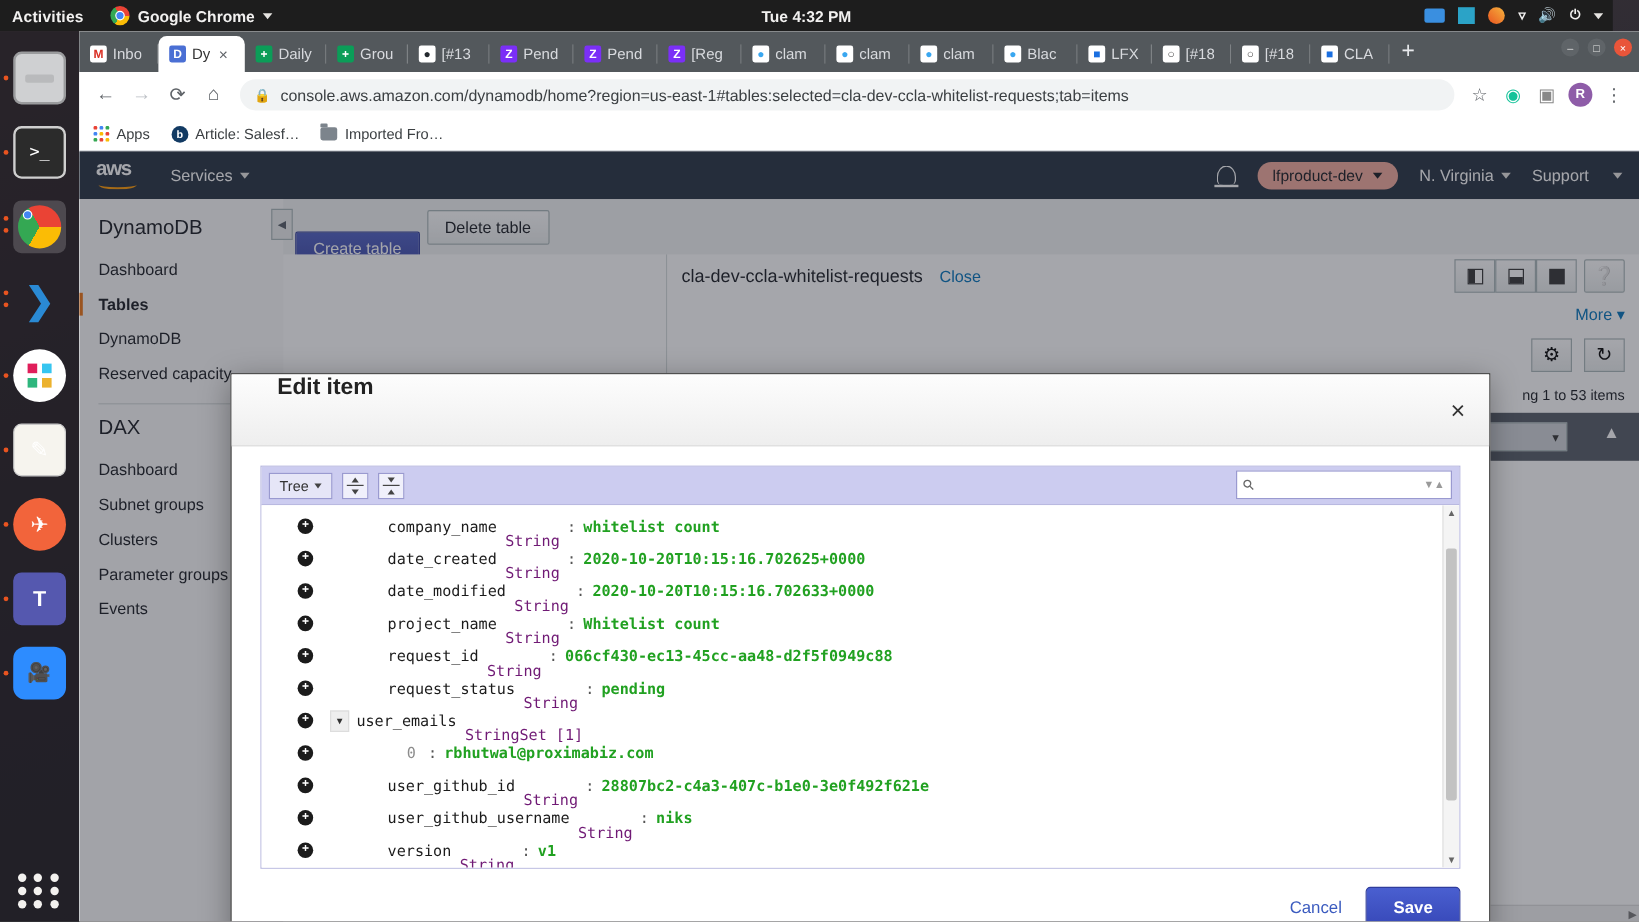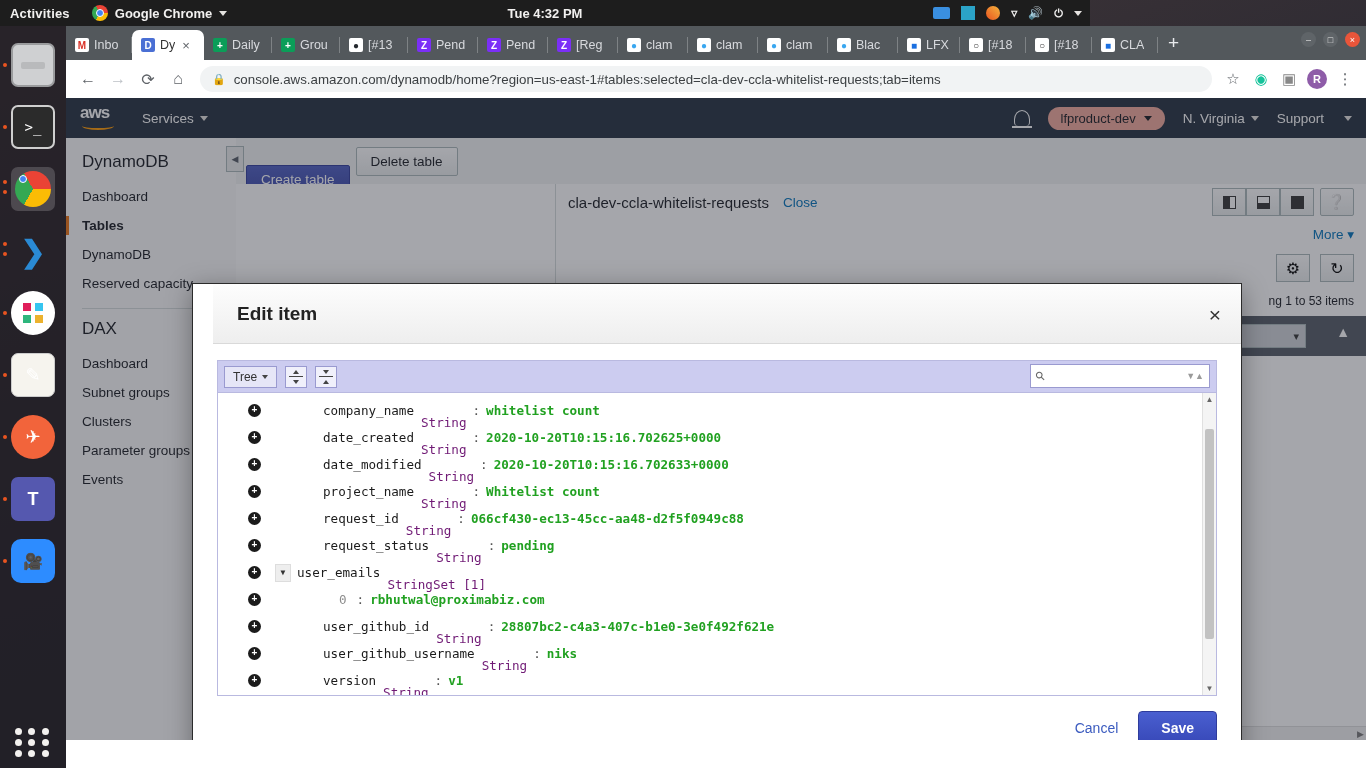--- a/index.html
+++ b/index.html
@@ -10,21 +10,21 @@
     background: #2b2b2b;
   }
 
   
   #desktop {
     position: relative;
     width: 1366px; height: 768px;
     background: linear-gradient(160deg,#4a3b3b 0%, #2e2b33 45%, #1e2128 100%);
   }
   #topbar {
-    position: absolute; top: 0; left: 0; width: 1090px; height: 26px;
+    position: absolute; top: 0; left: 0; width: 1344px; height: 26px;
     background: #1d1d1d;
     display: flex; align-items: center;
     color: #f2f1f0; font-size: 13px; font-weight: bold;
   }
   #topbar .activities { margin-left: 10px; letter-spacing: .2px; }
   #topbar .appname { margin-left: 22px; display: flex; align-items: center; gap: 7px; }
   #topbar .clock {
     position: absolute; left: 50%; transform: translateX(-50%);
     font-size: 13px; font-weight: bold; color: #f2f1f0;
   }
@@ -158,21 +158,21 @@
   .hscroll .thumb { height: 10px; background:#c9c9c9; border-radius:2px; }
 
   
   #overlay { position:absolute; left:0; top:0; width: 1300px; height: 642px; background: rgba(40,44,56,.42); }
   #modal {
     position:absolute; left: 126px; top: 185px; width: 1050px; height: 478px;
     background:#fff; border: 1px solid #2b2b2b; box-shadow: 0 6px 24px rgba(0,0,0,.35);
     display:flex; flex-direction: column;
   }
   .modal-head { height: 62px; background: linear-gradient(#fdfdfd,#eeeeee);
-    border-bottom:1px solid #d9d9d9; display:flex; align-items:center; padding: 0 24px; position: relative; margin-left: 20px; }
+    border-bottom:1px solid #d9d9d9; display:flex; align-items:flex-start; padding: 0 38px; position: relative; }
   .modal-title { font-size: 19px; font-weight: bold; color:#222; }
   .modal-x { position:absolute; right: 20px; top: 20px; font-size: 21px; color:#333; line-height: 1; }
   .modal-body { flex:1; padding: 16px 24px 0 24px; }
   .editor { border:1px solid #b9b9e0; height: 336px; display:flex; flex-direction:column; }
   .editor-toolbar { height: 32px; background:#ccccf0; border-bottom:1px solid #b9b9e0;
     display:flex; align-items:center; padding: 0 6px; gap: 8px; position:relative; }
   .tree-select { border:1px solid #9a9ad0; background:#e6e6f7; font-size: 12px; padding: 3px 8px; color:#333;
     display:flex; align-items:center; gap:5px; }
   .tb-sq { width: 22px; height: 22px; border:1px solid #9a9ad0; background:#f0f0fb;
     display:flex; align-items:center; justify-content:center; }
@@ -382,20 +382,44 @@
       </div>
       <span class="tb-icon">☆</span>
       <span class="tb-icon" style="color:#15c39a;">◉</span>
       <span class="tb-icon" style="color:#888;">▣</span>
       <span class="tb-icon">
         <span class="avatar-r">R</span>
       </span>
       <span class="tb-icon">⋮</span>
     </div>
 
+    <div id="bookmarks">
+      <span class="bm">
+        <span class="bm-grid">
+          <i style="background:#e94235"></i>
+            <i style="background:#4285f4"></i>
+            <i style="background:#34a853"></i>
+          <i style="background:#4285f4"></i>
+            <i style="background:#fbbc05"></i>
+            <i style="background:#e94235"></i>
+          <i style="background:#34a853"></i>
+            <i style="background:#e94235"></i>
+            <i style="background:#fbbc05"></i>
+        </span>
+        <span>Apps</span>
+      </span>
+      <span class="bm">
+        <span class="bm-b">b</span>
+        <span>Article: Salesf…</span>
+      </span>
+      <span class="bm">
+        <span class="bm-folder"></span>
+        <span>Imported Fro…</span>
+      </span>
+    </div>
 
     <div id="page">
 
       <div id="aws-header">
         <span class="aws-logo">
           <span class="txt">aws</span><span class="smile"></span>
         </span>
         <span class="hdr-item">
           <span>Services</span>
           <span class="caret-dn"></span>

